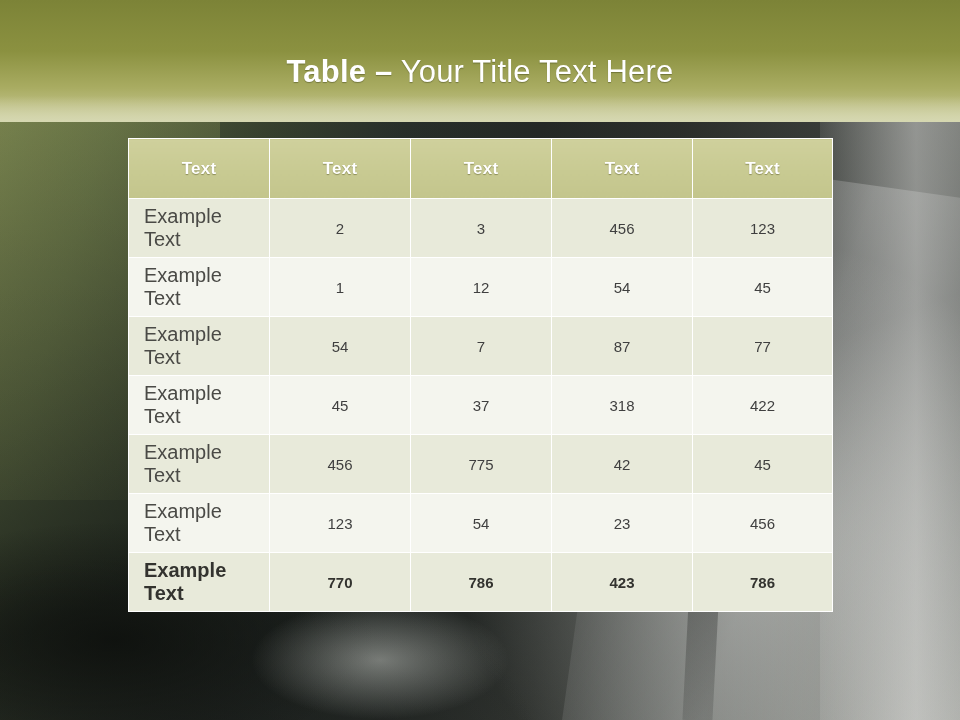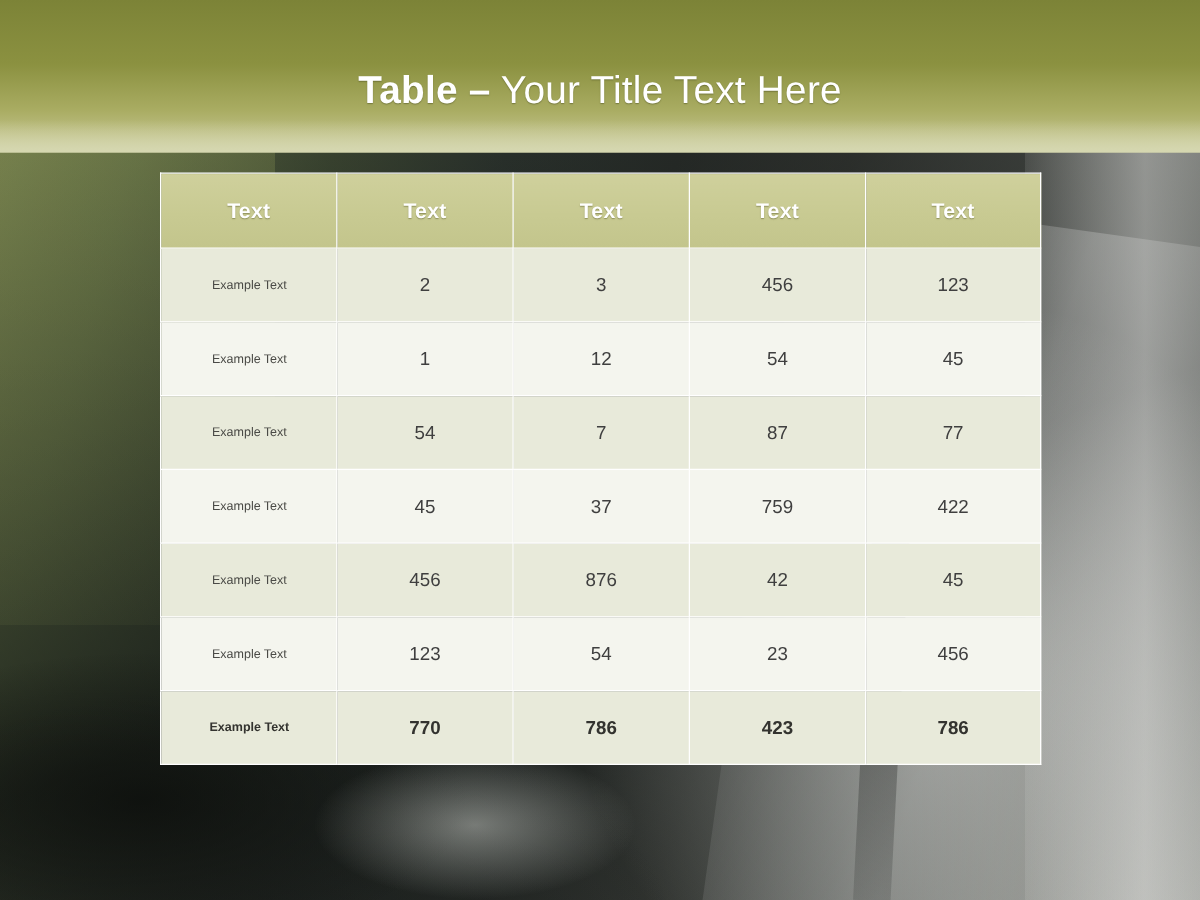--- a/index.html
+++ b/index.html
@@ -137,22 +137,22 @@
     text-shadow: 0 1px 1px rgba(120,122,70,0.75);
     letter-spacing: 0.2px;
   }
   table.data-table tbody tr.even td {
     background: #e8eada;
   }
   table.data-table tbody tr.odd td {
     background: #f4f5ee;
   }
   table.data-table tbody td.label-cell {
-    text-align: center;
-    font-size: 10px;
+    text-align: left;
+    font-size: 20px;
     color: #4a4a46;
     padding-left: 15px;
   }
   table.data-table tbody tr.total td {
     font-weight: bold;
     color: #33332f;
   }
   table.data-table tbody tr.total td.label-cell {
     font-weight: bold;
   }
@@ -216,27 +216,27 @@
           <td class="label-cell">Example Text</td>
           <td>54</td>
           <td>7</td>
           <td>87</td>
           <td>77</td>
         </tr>
         <tr class="odd">
           <td class="label-cell">Example Text</td>
           <td>45</td>
           <td>37</td>
-          <td>759</td>
+          <td>318</td>
           <td>422</td>
         </tr>
         <tr class="even">
           <td class="label-cell">Example Text</td>
           <td>456</td>
-          <td>876</td>
+          <td>775</td>
           <td>42</td>
           <td>45</td>
         </tr>
         <tr class="odd">
           <td class="label-cell">Example Text</td>
           <td>123</td>
           <td>54</td>
           <td>23</td>
           <td>456</td>
         </tr>

